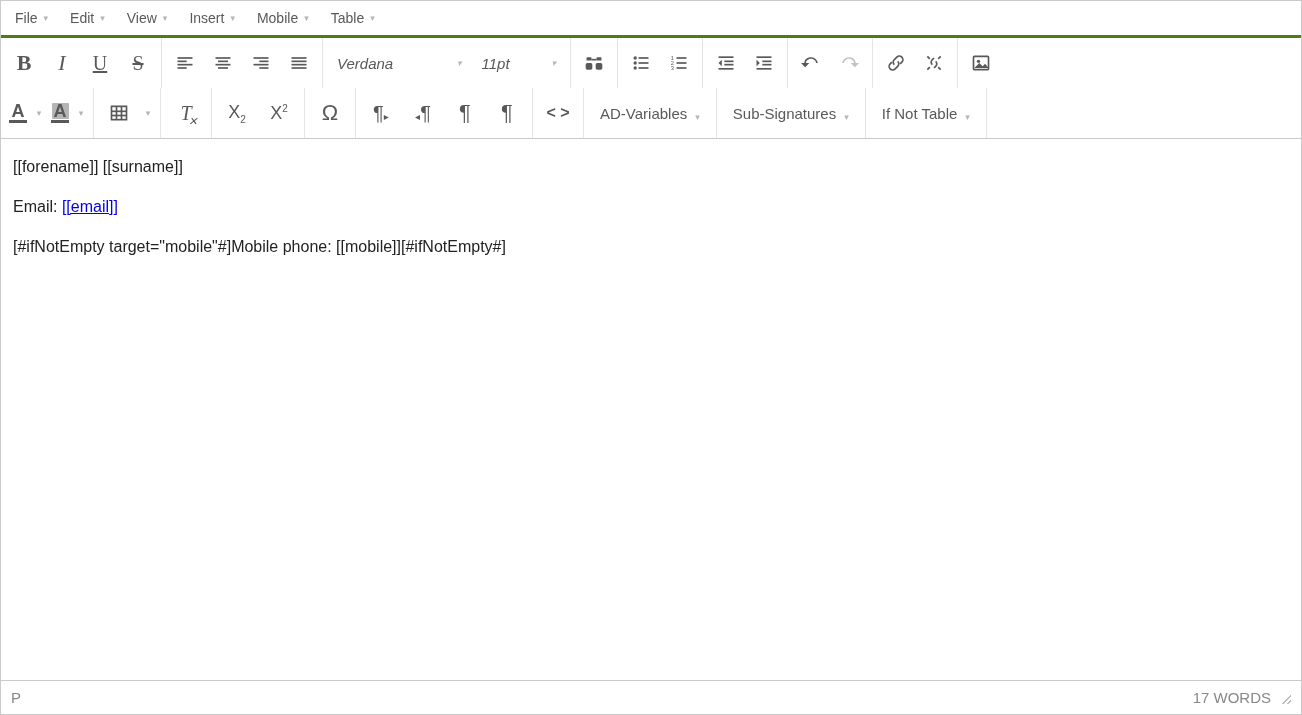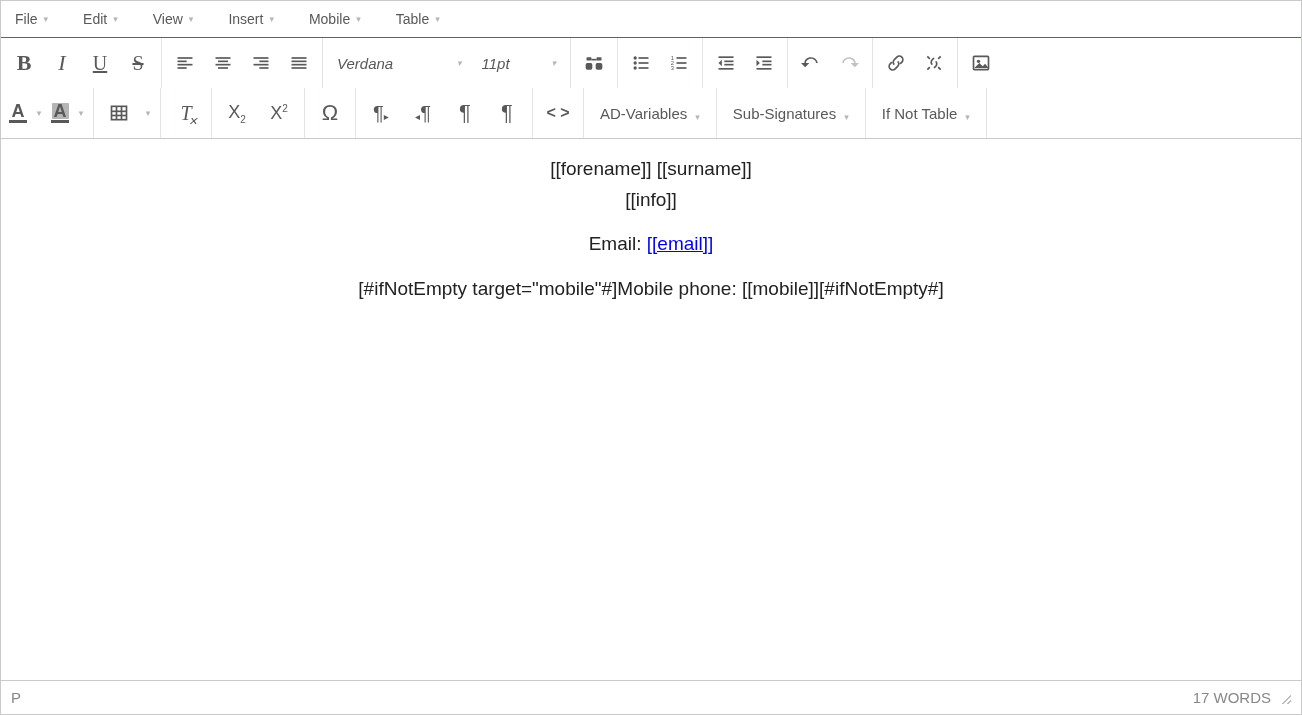--- a/index.html
+++ b/index.html
@@ -10,24 +10,24 @@
     background: #fff;
     width: 1302px;
     height: 715px;
     border: 1px solid #cacaca;
     display: flex;
     flex-direction: column;
   }
   .menubar {
     display: flex;
     align-items: center;
-    border-bottom: 1px solid #4d7c0f;
+    border-bottom: 3px solid #4d7c0f;
     height: 37px;
     padding: 0 4px;
-    gap: 15px;
+    gap: 2px;
   }
   .menu-item {
     display: inline-flex;
     align-items: center;
     padding: 4px 10px;
     cursor: default;
     font-size: 14px;
     gap: 4px;
   }
   .caret { font-size: 9px; color: #b5b5b5; margin-left: 2px; }
@@ -82,25 +82,24 @@
   .color-swatch-btn.bgcol .letter { background: #b5b5b5; padding: 0 2px; border-radius:1px;}
   .color-wrap { display:flex; align-items:center;}
   .tiny-caret { font-size:9px; color:#b5b5b5; width:16px; text-align:center; cursor:default;}
 
   .row2 .tb-btn { width: 42px; }
 
   .content {
     flex: 1;
     padding: 16px 12px;
     font-family: Verdana, sans-serif;
-    font-size: 19px;
+    font-size: 16px;
     color: #222;
     overflow: auto;
     line-height: 1.5;
-    text-align: center;
   }
   .content p { margin: 0 0 2px 0; }
   .content .gap { height: 14px; }
   .content a { color: #0000ee; }
 
   .status {
     display:flex; align-items:center; justify-content:space-between;
     border-top:1px solid #cacaca;
     height: 34px;
     padding: 0 10px;
@@ -382,21 +381,20 @@
           <span>If Not Table</span>
           <span class="caret">▾</span>
         </div>
     </div>
     <div class="tb-group"></div>
   </div>
 </div>
 
 <div class="content">
   <p>[[forename]] [[surname]]</p>
-  <p>[[info]]</p>
   <div class="gap"></div>
   <p><span>Email: </span><a href="#">[[email]]</a></p>
   <div class="gap"></div>
   <p>[#ifNotEmpty target="mobile"#]Mobile phone: [[mobile]][#ifNotEmpty#]</p>
 </div>
 
 <div class="status">
   <span>P</span>
   <span class="status-right">
     <span>17 WORDS</span>

